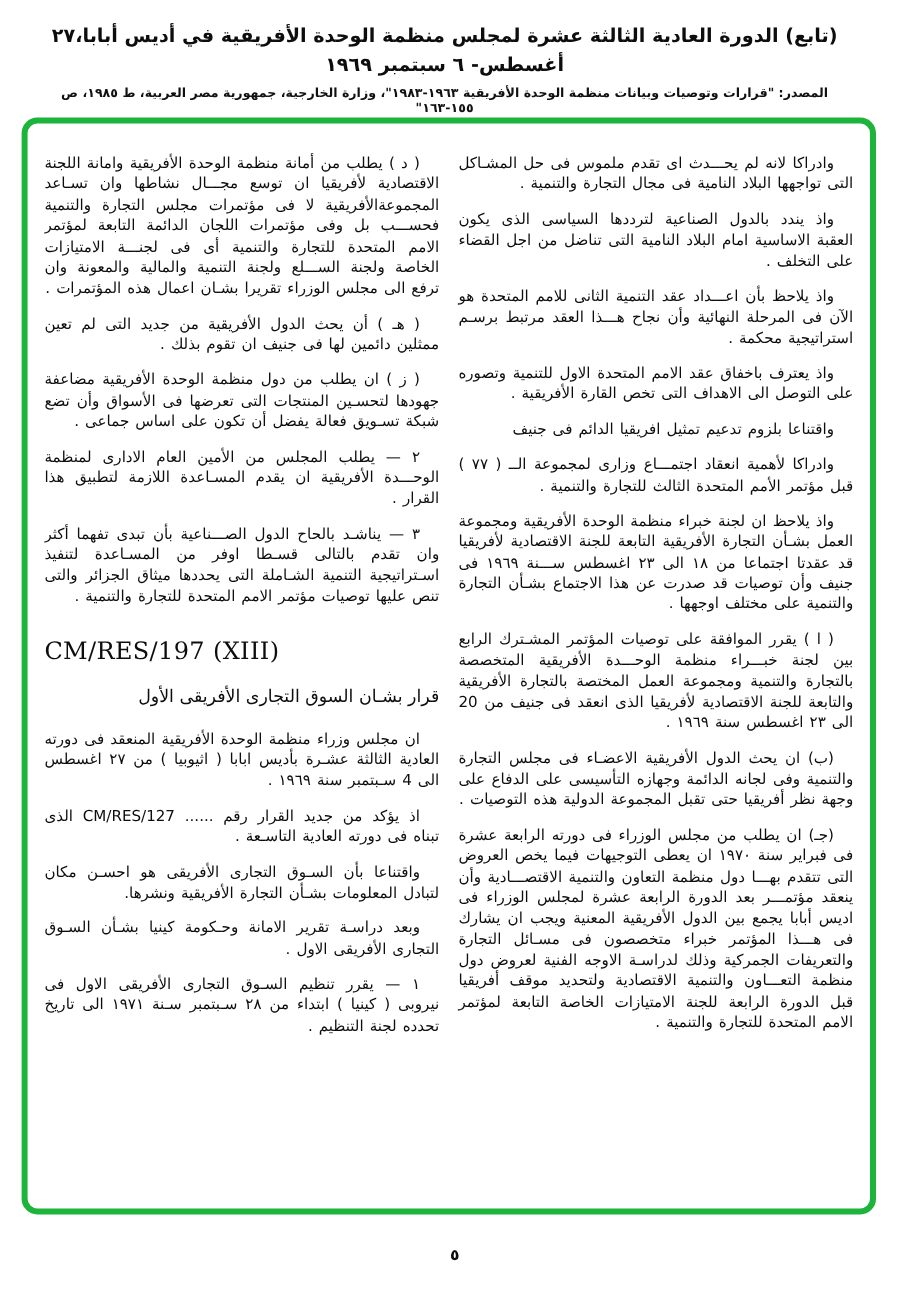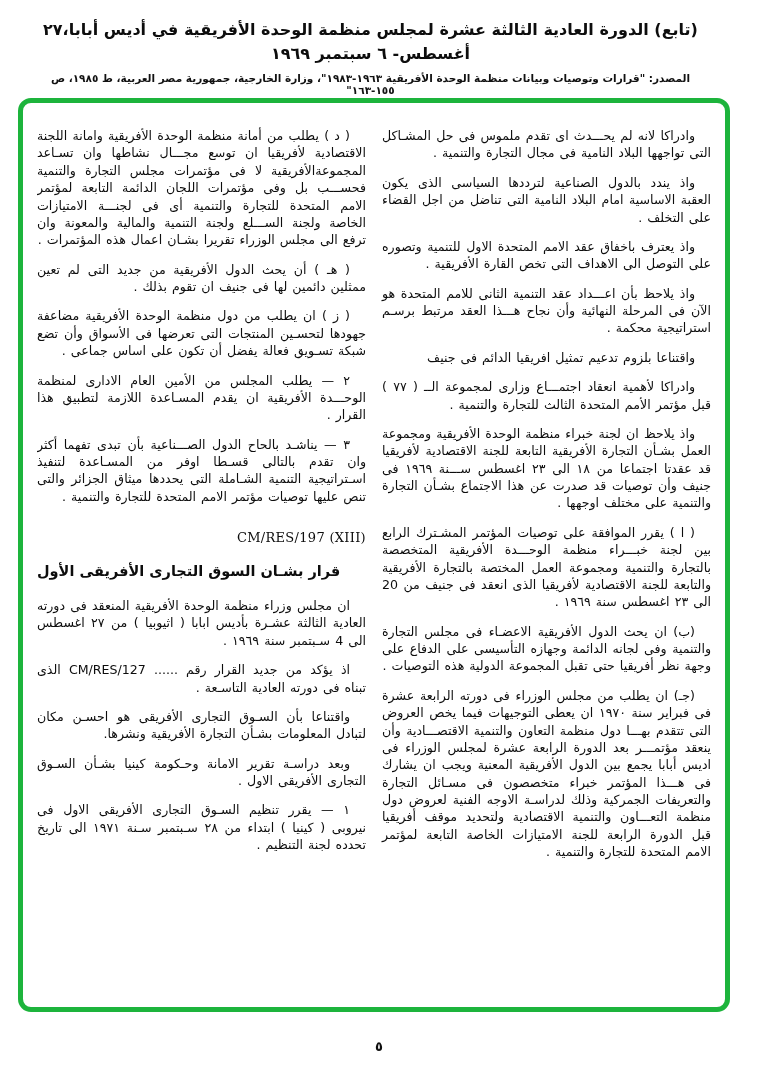--- a/index.html
+++ b/index.html
@@ -56,29 +56,29 @@
     text-indent:16px;
     word-spacing:1px;
   }
   .para_ref{
     text-align:justify;
     text-indent:16px;
     word-spacing:1px;
   }
   .ref{
     direction:ltr;
-    text-align:right;
+    text-align:left;
     font-family:"DejaVu Serif",serif;
-    font-size:13px;
+    font-size:20px;
     letter-spacing:0.3px;
     margin:24px 0 14px 0 !important;
   }
   .title{
-    text-align:left;
-    font-weight:bold;
+    text-align:right;
+    font-weight:normal;
     font-size:14.5px;
     margin:4px 0 16px 0 !important;
   }
   .page-number{
     position:absolute;
     bottom:24px;left:0;right:0;
     text-align:center;
     font-size:13px;font-weight:bold;
   }
 </style>
@@ -90,22 +90,22 @@
   <div class="header">
     <div class="header-title">(تابع) الدورة العادية الثالثة عشرة لمجلس منظمة الوحدة الأفريقية في أديس أبابا،٢٧ أغسطس- ٦ سبتمبر ١٩٦٩</div>
     <div class="header-source">المصدر: "قرارات وتوصيات وبيانات منظمة الوحدة الأفريقية ١٩٦٣-١٩٨٣"، وزارة الخارجية، جمهورية مصر العربية، ط ١٩٨٥، ص ١٥٥-١٦٣"</div>
   </div>
 
   <div class="frame">
     <div class="columns">
       <div class="col">
           <p class="para">وادراكا لانه لم يحـــدث اى تقدم ملموس فى حل المشـاكل التى تواجهها البلاد النامية فى مجال التجارة والتنمية .</p>
           <p class="para">واذ يندد بالدول الصناعية لترددها السياسى الذى يكون العقبة الاساسية امام البلاد النامية التى تناضل من اجل القضاء على التخلف .</p>
+          <p class="para">واذ يلاحظ بأن اعـــداد عقد التنمية الثانى للامم المتحدة هو الآن فى المرحلة النهائية وأن نجاح هـــذا العقد مرتبط برسـم استراتيجية محكمة .</p>
           <p class="para">واذ يعترف باخفاق عقد الامم المتحدة الاول للتنمية وتصوره على التوصل الى الاهداف التى تخص القارة الأفريقية .</p>
-          <p class="para">واذ يلاحظ بأن اعـــداد عقد التنمية الثانى للامم المتحدة هو الآن فى المرحلة النهائية وأن نجاح هـــذا العقد مرتبط برسـم استراتيجية محكمة .</p>
           <p class="para">واقتناعا بلزوم تدعيم تمثيل افريقيا الدائم فى جنيف</p>
           <p class="para">وادراكا لأهمية انعقاد اجتمـــاع وزارى لمجموعة الــ ( ٧٧ ) قبل مؤتمر الأمم المتحدة الثالث للتجارة والتنمية .</p>
           <p class="para">واذ يلاحظ ان لجنة خبراء منظمة الوحدة الأفريقية ومجموعة العمل بشـأن التجارة الأفريقية التابعة للجنة الاقتصادية لأفريقيا قد عقدتا اجتماعا من ١٨ الى ٢٣ اغسطس ســـنة ١٩٦٩ فى جنيف وأن توصيات قد صدرت عن هذا الاجتماع بشـأن التجارة والتنمية على مختلف اوجهها .</p>
           <p class="para">( ا ) يقرر الموافقة على توصيات المؤتمر المشـترك الرابع بين لجنة خبـــراء منظمة الوحـــدة الأفريقية المتخصصة بالتجارة والتنمية ومجموعة العمل المختصة بالتجارة الأفريقية والتابعة للجنة الاقتصادية لأفريقيا الذى انعقد فى جنيف من 20 الى ٢٣ اغسطس سنة ١٩٦٩ .</p>
           <p class="para">(ب) ان يحث الدول الأفريقية الاعضـاء فى مجلس التجارة والتنمية وفى لجانه الدائمة وجهازه التأسيسى على الدفاع على وجهة نظر أفريقيا حتى تقبل المجموعة الدولية هذه التوصيات .</p>
           <p class="para">(جـ) ان يطلب من مجلس الوزراء فى دورته الرابعة عشرة فى فبراير سنة ١٩٧٠ ان يعطى التوجيهات فيما يخص العروض التى تتقدم بهـــا دول منظمة التعاون والتنمية الاقتصـــادية وأن ينعقد مؤتمـــر بعد الدورة الرابعة عشرة لمجلس الوزراء فى اديس أبابا يجمع بين الدول الأفريقية المعنية ويجب ان يشارك فى هـــذا المؤتمر خبراء متخصصون فى مسـائل التجارة والتعريفات الجمركية وذلك لدراسـة الاوجه الفنية لعروض دول منظمة التعـــاون والتنمية الاقتصادية ولتحديد موقف أفريقيا قبل الدورة الرابعة للجنة الامتيازات الخاصة التابعة لمؤتمر الامم المتحدة للتجارة والتنمية .</p>
         </div>
       <div class="col">
           <p class="para">( د ) يطلب من أمانة منظمة الوحدة الأفريقية وامانة اللجنة الاقتصادية لأفريقيا ان توسع مجـــال نشاطها وان تسـاعد المجموعةالأفريقية لا فى مؤتمرات مجلس التجارة والتنمية فحســـب بل وفى مؤتمرات اللجان الدائمة التابعة لمؤتمر الامم المتحدة للتجارة والتنمية أى فى لجنـــة الامتيازات الخاصة ولجنة الســـلع ولجنة التنمية والمالية والمعونة وان ترفع الى مجلس الوزراء تقريرا بشـان اعمال هذه المؤتمرات .</p>
           <p class="para">( هـ ) أن يحث الدول الأفريقية من جديد التى لم تعين ممثلين دائمين لها فى جنيف ان تقوم بذلك .</p>

